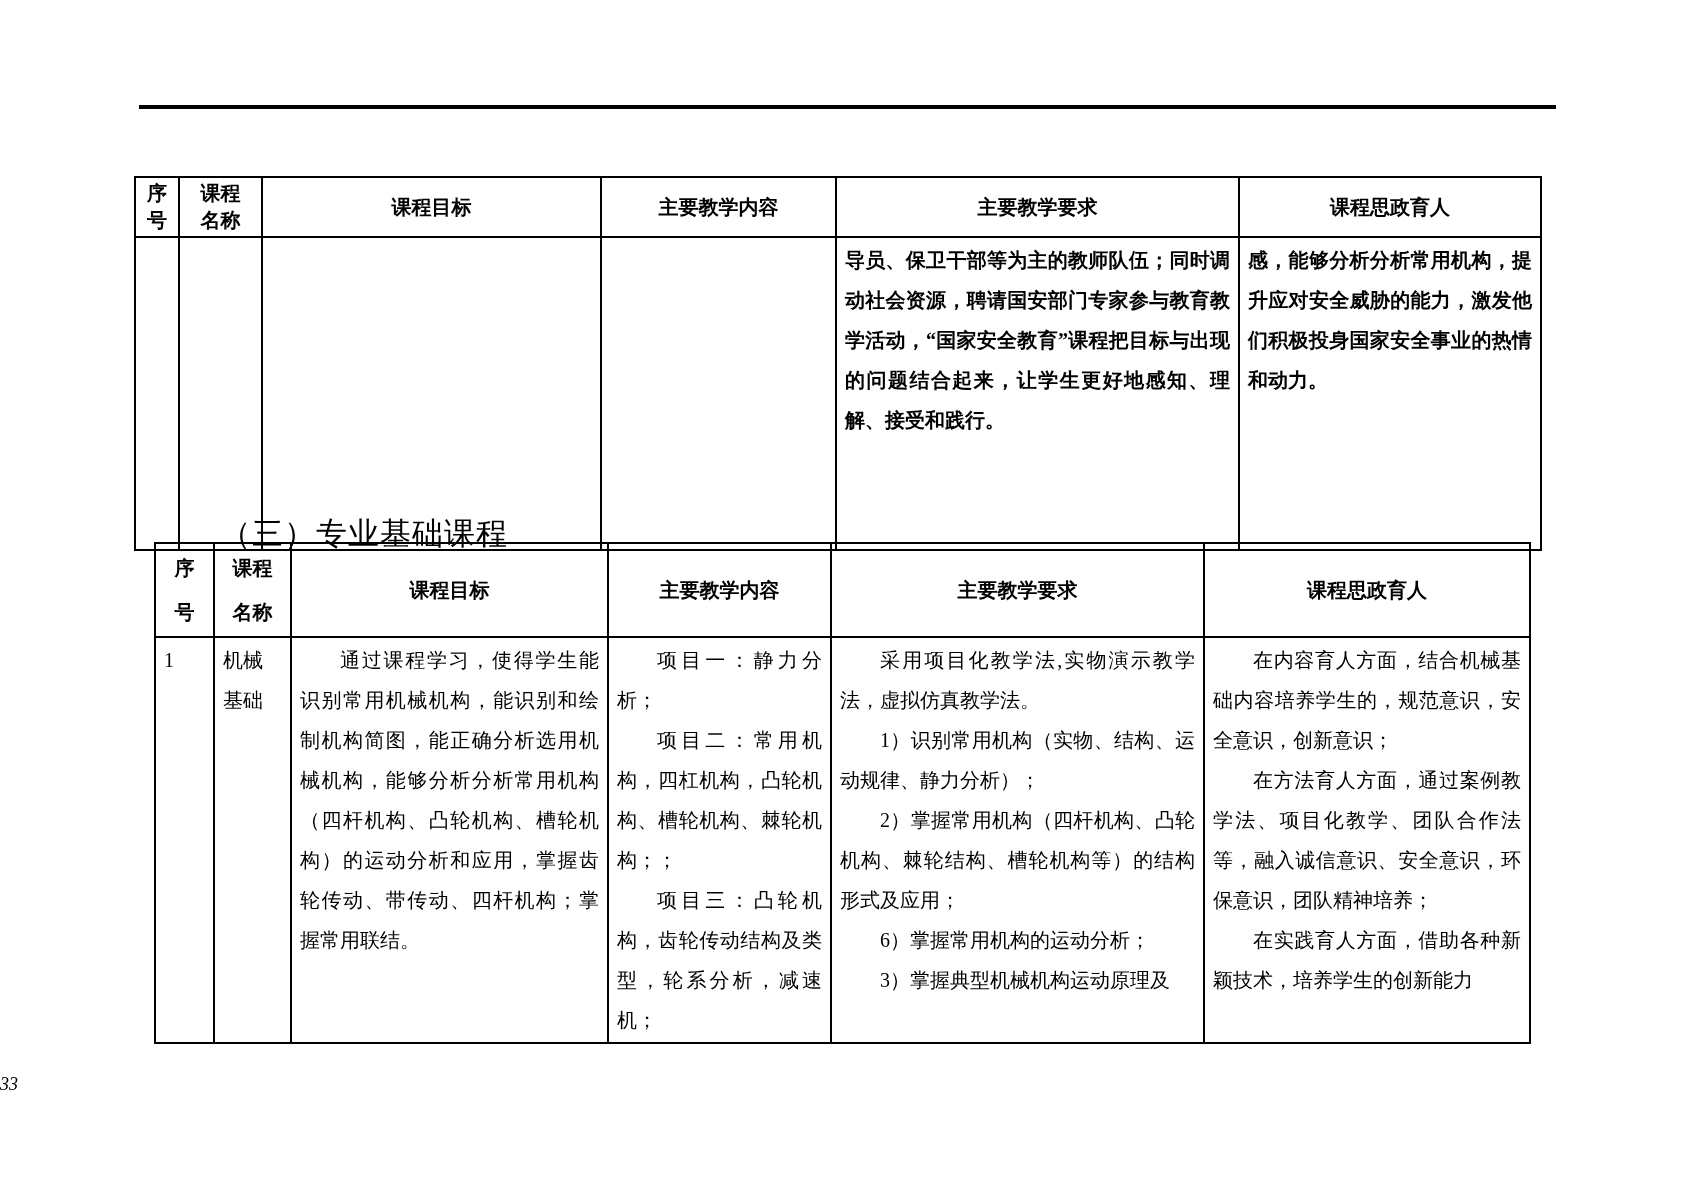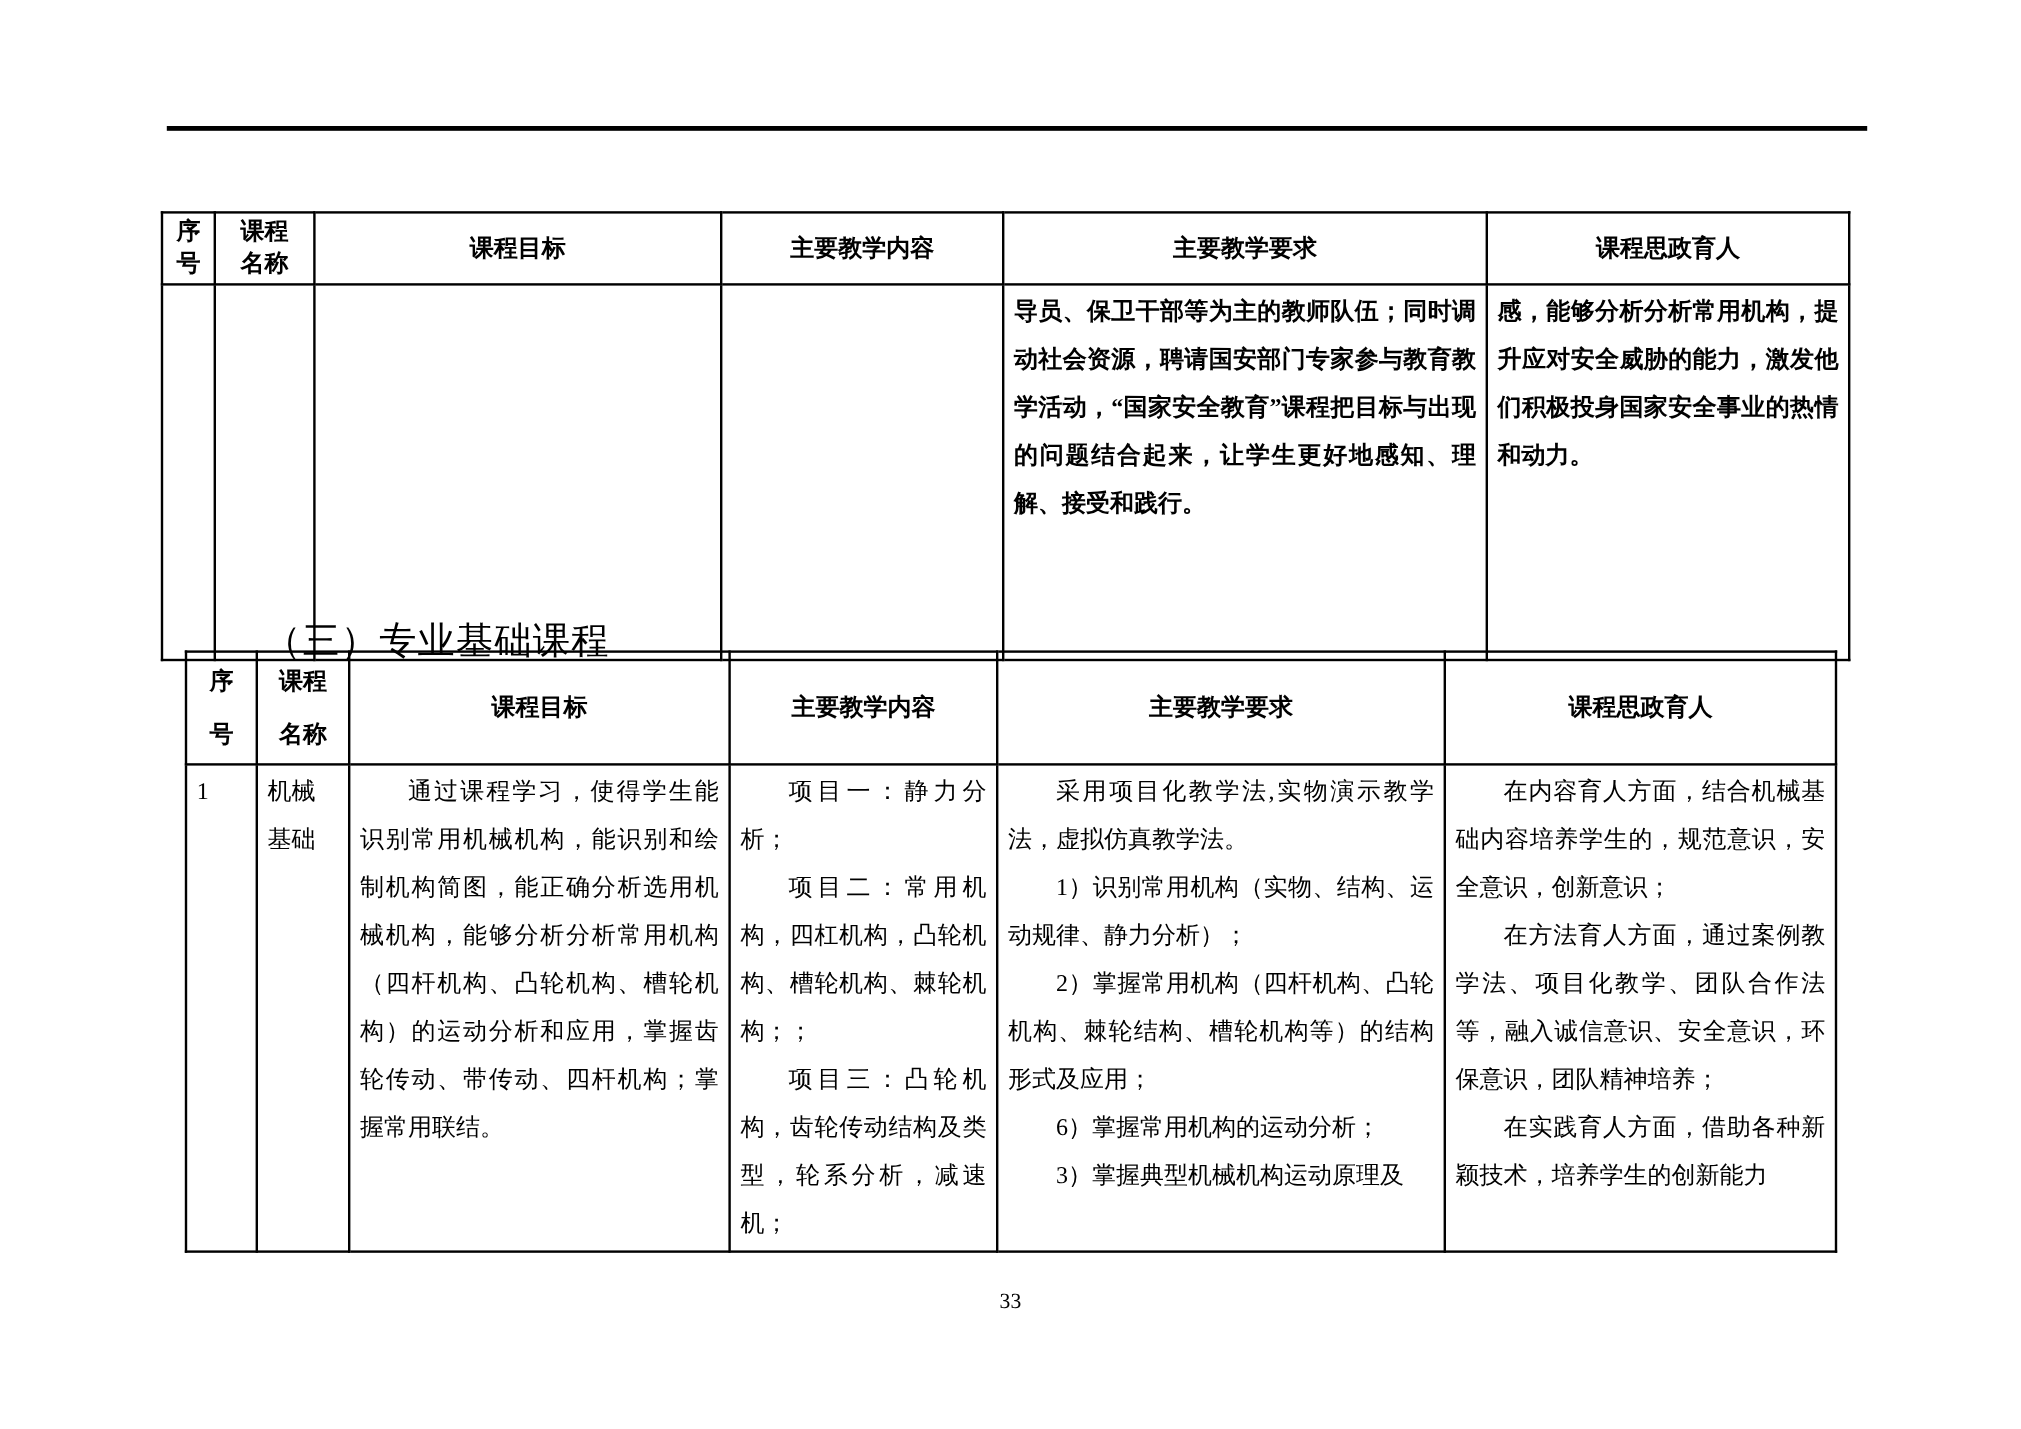--- a/index.html
+++ b/index.html
@@ -65,22 +65,22 @@
   .section-heading{
     position:absolute;left:220px;top:490px;
     font-size:31px;
     font-family:"Liberation Serif","DejaVu Serif",serif;
     letter-spacing:1px;
     white-space:nowrap;
     margin-top:23px;
   }
   .page-number{
     position:absolute;left:0;top:1074px;width:100%;
-    text-align:center;
     font-size:18px;
+    font-style:italic;
   }
 </style>
 </head>
 <body>
 
 <div id="page">
 
   <div class="top-rule"></div>
 
   <table class="doc" id="table1">

